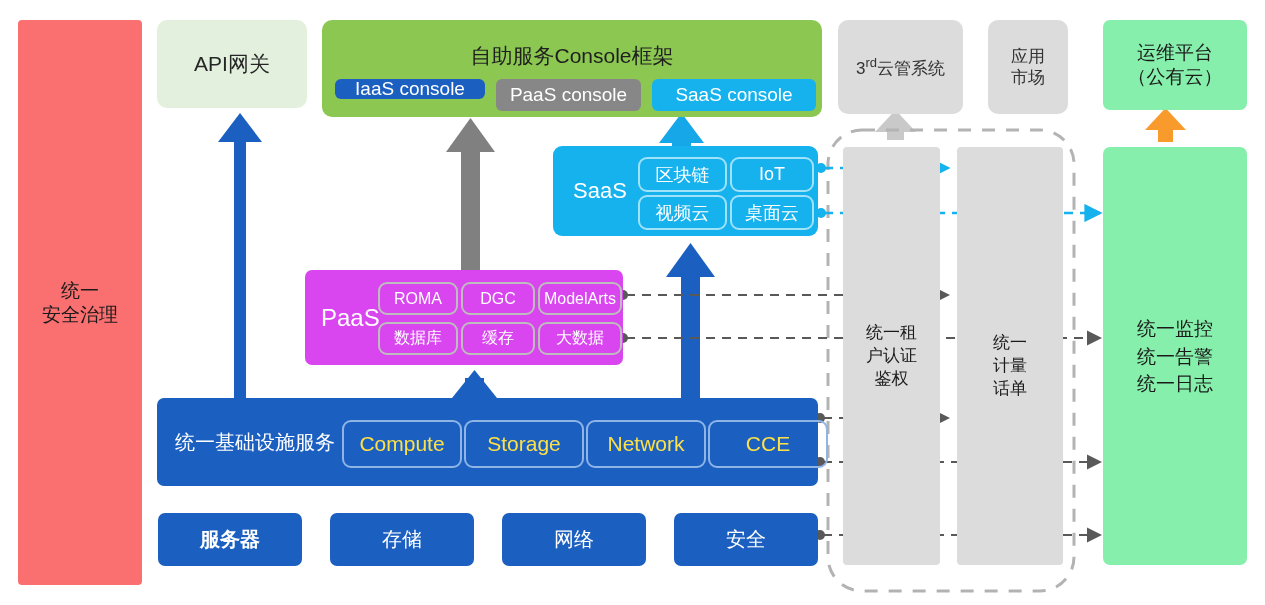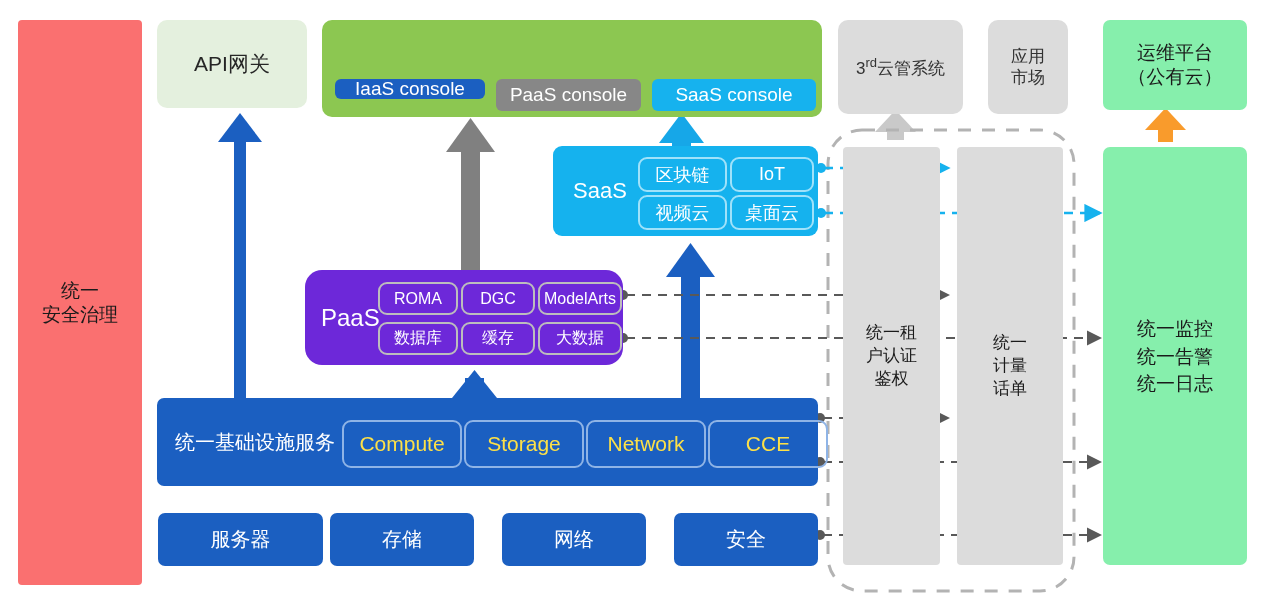--- a/index.html
+++ b/index.html
@@ -27,21 +27,21 @@
 
   
   .orange-box{background:#86efac;border-radius:7px;color:#1a1a1a;font-size:19px;}
 
   
   .saas-box{background:#15B2EE;border-radius:9px;}
   .saas-label{position:absolute;left:20px;top:50%;transform:translateY(-50%);color:#fff;font-size:22px;}
   .saas-chip{position:absolute;border:2px solid #9FE2FA;border-radius:9px;color:#fff;font-size:18px;display:flex;align-items:center;justify-content:center;}
 
   
-  .paas-box{background:#6d28d9;border-radius:17px;}
+  .paas-box{background:#d946ef;border-radius:7px;}
   .paas-label{position:absolute;left:16px;top:50%;transform:translateY(-50%);color:#fff;font-size:24px;}
   .paas-chip{position:absolute;border:2px solid #BDBDBD;border-radius:9px;color:#fff;font-size:16px;display:flex;align-items:center;justify-content:center;}
 
   
   .infra-box{background:#1B5FC1;border-radius:7px;}
   .infra-label{position:absolute;left:18px;top:50%;transform:translateY(-50%);color:#fff;font-size:20px;}
   .infra-chip{position:absolute;border:2px solid #8FB4E6;border-radius:9px;color:#fde047;font-size:21px;display:flex;align-items:center;justify-content:center;}
   .bottom-box{background:#1B5FC1;border-radius:7px;color:#fff;font-size:20px;}
 
   
@@ -143,20 +143,21 @@
       <div>统一</div>
       <div>安全治理</div>
     </div>
   </div>
 
   <div class="abs api-box ctr" style="left:157px;top:20px;width:150px;height:88px;">
     <span>API网关</span>
   </div>
 
   <div class="abs green-frame" style="left:322px;top:20px;width:500px;height:97px;">
+    <div class="green-title">自助服务Console框架</div>
     <div class="console-chip chip-iaas" style="left:13px;top:59px;width:150px;height:20px;">
       <span>IaaS console</span>
     </div>
     <div class="console-chip chip-paas" style="left:174px;top:59px;width:145px;height:32px;">
       <span>PaaS console</span>
     </div>
     <div class="console-chip chip-saas" style="left:330px;top:59px;width:164px;height:32px;">
       <span>SaaS console</span>
     </div>
   </div>
@@ -228,21 +229,21 @@
       <span>Storage</span>
     </div>
     <div class="infra-chip" style="left:429px;top:22px;width:116px;height:44px;">
       <span>Network</span>
     </div>
     <div class="infra-chip" style="left:551px;top:22px;width:116px;height:44px;">
       <span>CCE</span>
     </div>
   </div>
 
-  <div class="abs bottom-box ctr" style="left:158px;top:513px;width:165px;height:53px;">
+  <div class="abs bottom-box ctr" style="left:158px;top:513px;width:144px;height:53px;font-weight:bold;">
     <span>服务器</span>
   </div>
   <div class="abs bottom-box ctr" style="left:330px;top:513px;width:144px;height:53px;">
     <span>存储</span>
   </div>
   <div class="abs bottom-box ctr" style="left:502px;top:513px;width:144px;height:53px;">
     <span>网络</span>
   </div>
   <div class="abs bottom-box ctr" style="left:674px;top:513px;width:144px;height:53px;">
     <span>安全</span>

